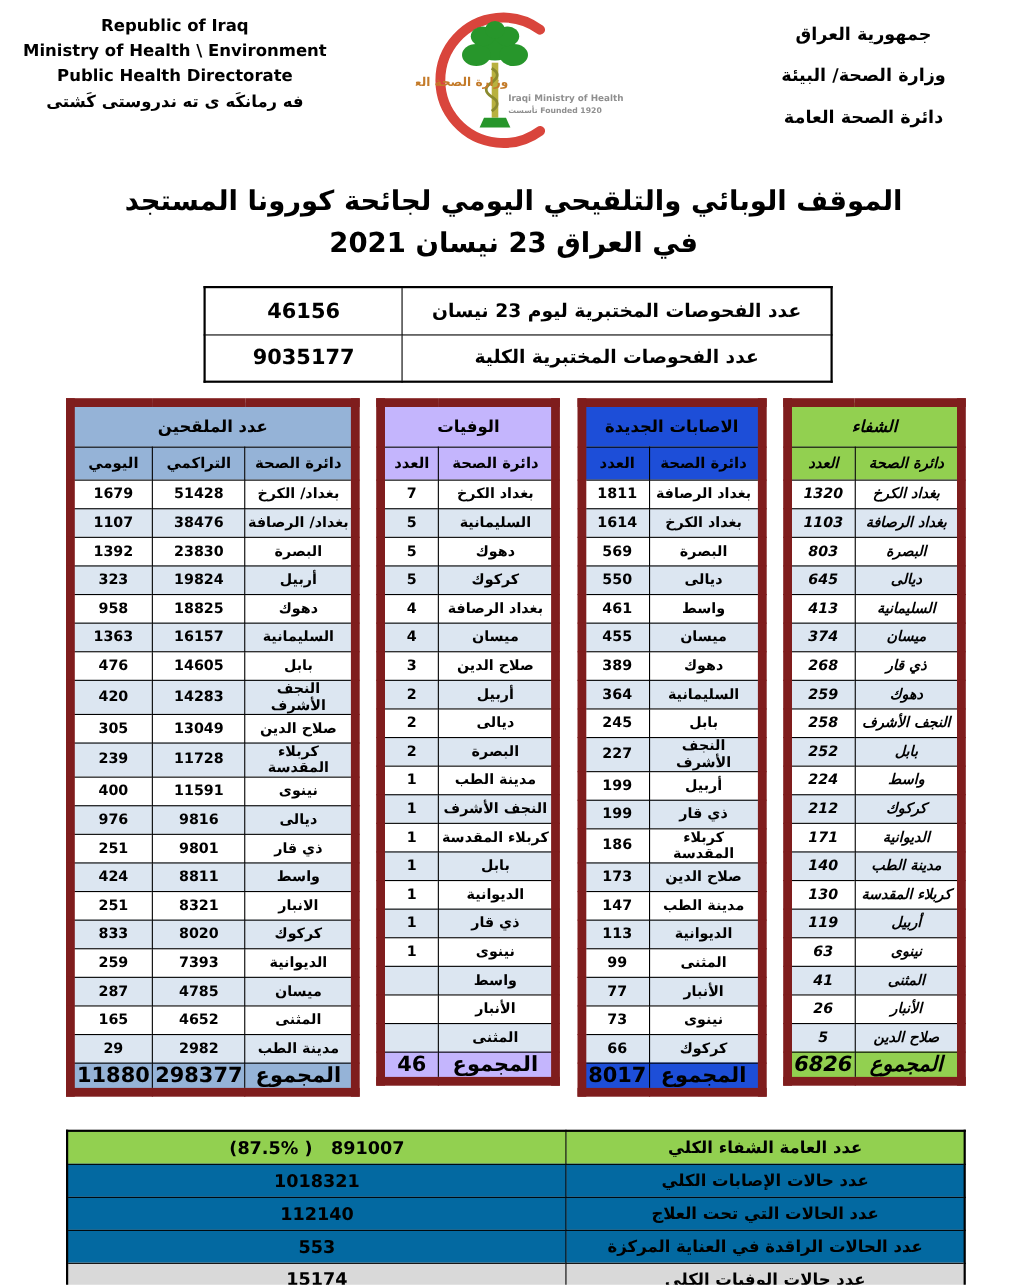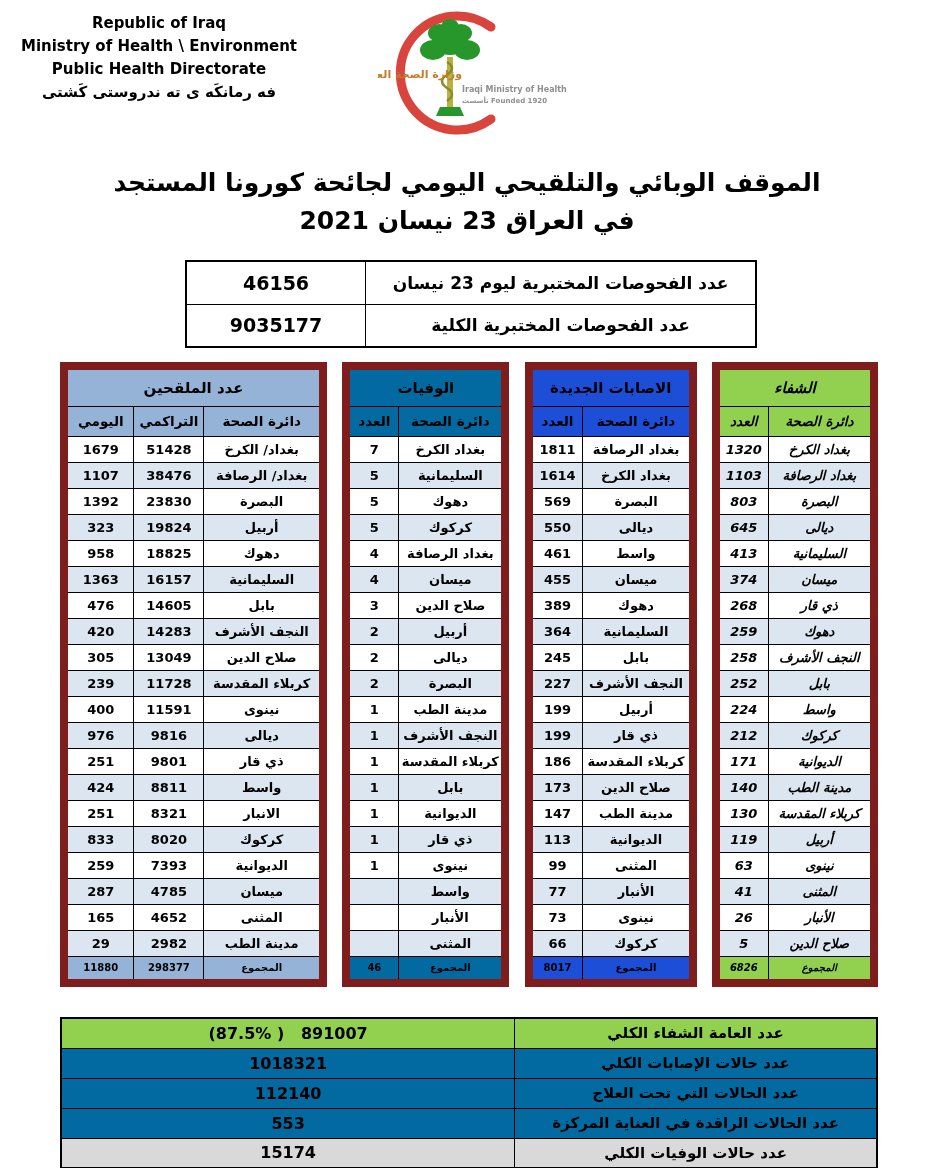--- a/index.html
+++ b/index.html
@@ -48,32 +48,32 @@
   .tables-row {
     margin: 14px 56px 0 60px; display: flex; direction: rtl;
     justify-content: space-between; align-items: flex-start;
   }
   .stat { border: 8px solid #7f1d1d; }
   .stat thead th { font-size: 13.5px; }
   .stat thead .tt th { height: 40px; font-size: 15px; }
   .stat thead .ch th { height: 30px; }
   .stat td { height: 26px; font-size: 13px; padding: 0 2px; }
   .stat tbody tr:nth-child(even) td { background: #dce6f1; }
-  .stat tfoot td { height: 27px; font-size: 10px; }
+  .stat tfoot td { height: 27px; font-size: 19px; }
 
   .t-rec  { width: 166px; font-style: italic; }
   .t-inf  { width: 172px; }
   .t-death{ width: 167px; }
   .t-vac  { width: 267px; }
 
   .t-vac  col.c-dir { width: 46%; } .t-vac col.c-num { width: 27%; }
   .two-col col.c-dir { width: 67%; } .two-col col.c-num { width: 33%; }
 
   .t-vac  thead th, .t-vac  tfoot td { background: #95b3d7; }
-  .t-death thead th, .t-death tfoot td { background: #0369a1; }
+  .t-death thead th, .t-death tfoot td { background: #c4b5fd; }
   .t-inf  thead th, .t-inf  tfoot td { background: #1d4ed8; }
   .t-rec  thead th, .t-rec  tfoot td { background: #92d050; }
 
   
   .summary { margin: 30px 56px 0 60px; width: 818px; border: 2px solid #000; }
   .summary td { height: 30px; font-size: 15px; }
   .summary td.s-label { width: 44.4%; }
   .summary td.s-value { width: 55.6%; font-size: 16px; direction: ltr; white-space: pre; }
   .summary tr.row-green td { background: #92d050; }
   .summary tr.row-pink  td { background: #0369a1; }
@@ -105,20 +105,25 @@
         </g>
         <rect x="69" y="55" width="6" height="50" fill="#b8b13f"></rect>
         <path d="M69 60 q10 6 0 13 q-10 6 0 13 q10 6 0 13" stroke="#8a8a2e" stroke-width="2.5" fill="none"></path>
         <path d="M62 105 h20 l4 9 h-28 z" fill="#27962b"></path>
         <text x="84" y="76" font-size="11" font-weight="bold" fill="#c47b2a" direction="rtl" text-anchor="start">وزارة الصحة العراقية</text>
         <text x="84" y="90" font-size="8" fill="#8f8f8f">Iraqi Ministry of Health</text>
         <text x="84" y="101" font-size="7" fill="#8f8f8f">تأسست   Founded 1920</text>
       </svg>
     </div>
 
+    <div class="hdr-ar">
+      <div>جمهورية العراق</div>
+      <div>وزارة الصحة/ البيئة</div>
+      <div>دائرة الصحة العامة</div>
+    </div>
   </div>
 
   <div class="title-block">
     <div>الموقف الوبائي والتلقيحي اليومي لجائحة كورونا المستجد</div>
     <div>في العراق  23  نيسان 2021</div>
   </div>
 
   <table class="tests">
     <tbody>
       <tr>

